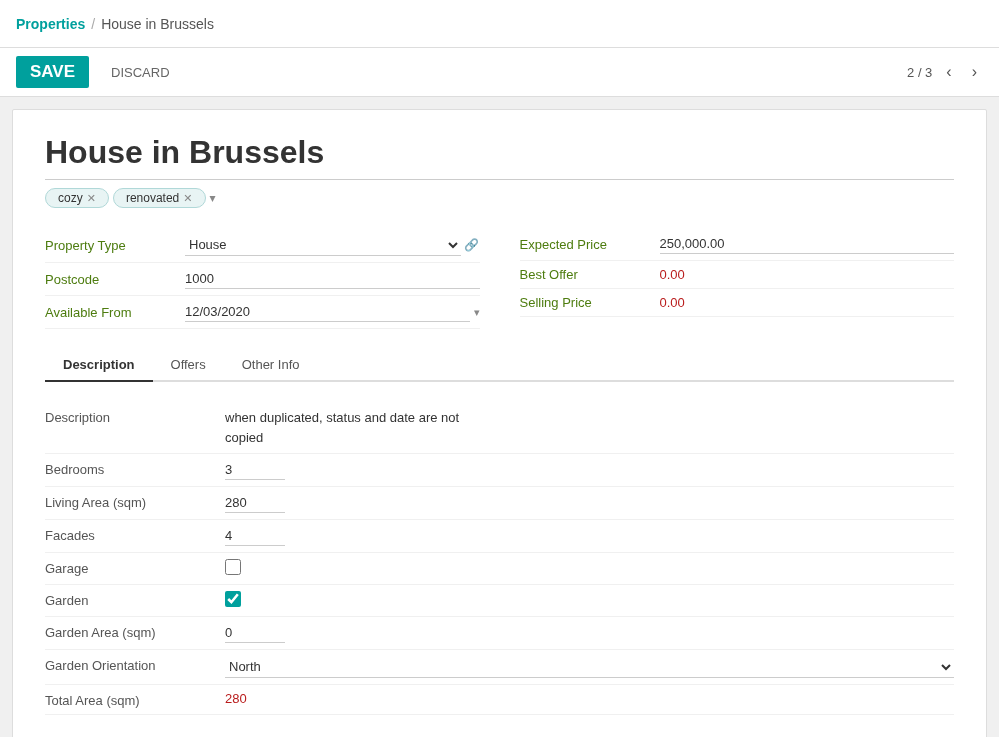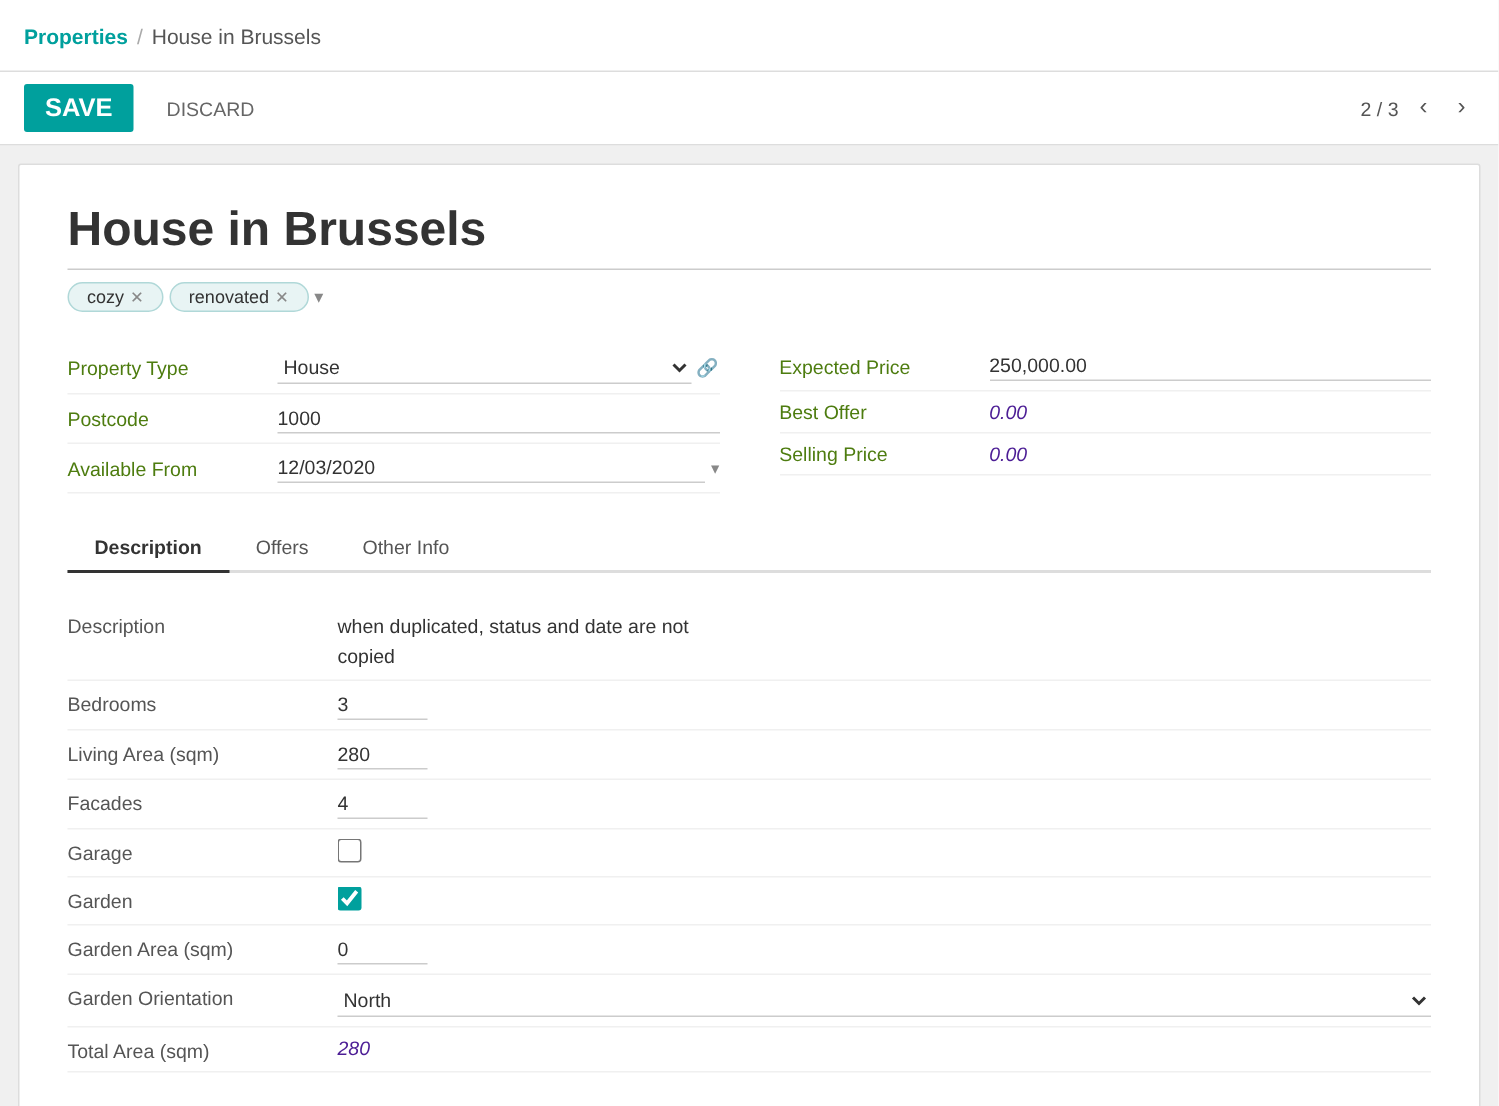--- a/index.html
+++ b/index.html
@@ -132,21 +132,21 @@
       border-bottom: 1px solid #ccc;
       outline: none;
       font-size: 13px;
       color: #333;
       background: transparent;
       flex: 1;
       padding: 2px 0;
       cursor: pointer;
     }
     .external-link-icon { color: #00a09d; font-size: 12px; cursor: pointer; }
-    .muted-value { color: #4c1d95; font-size: 13px; font-style: italic; }
+    .muted-value { color: #b91c1c; font-size: 13px; }
 
     
     .tabs-bar {
       display: flex;
       border-bottom: 2px solid #ddd;
       margin-bottom: 20px;
       gap: 0;
     }
     .tab {
       padding: 8px 18px;

